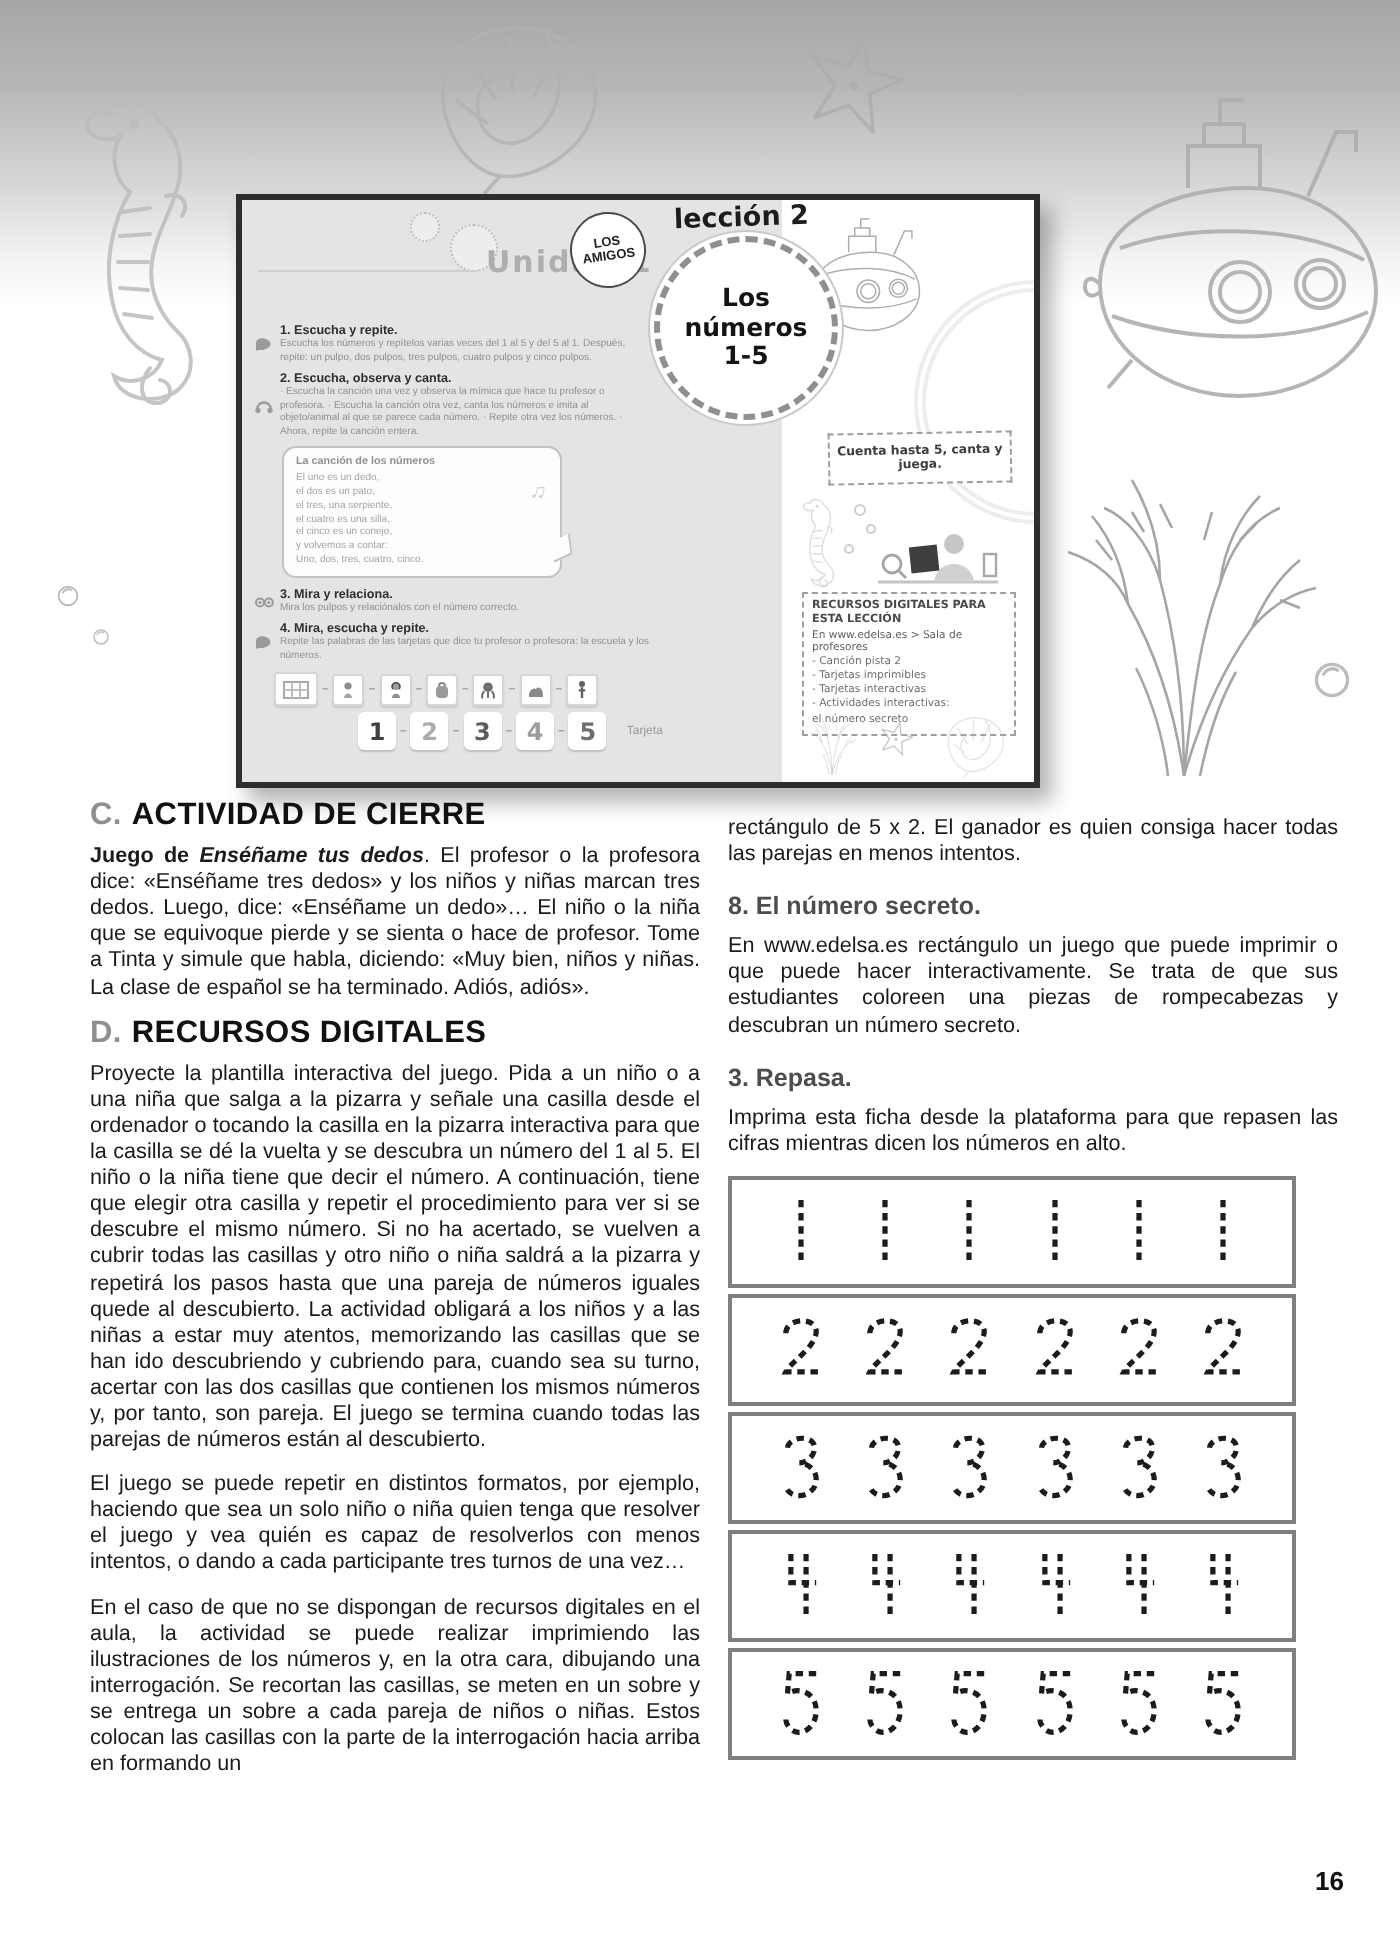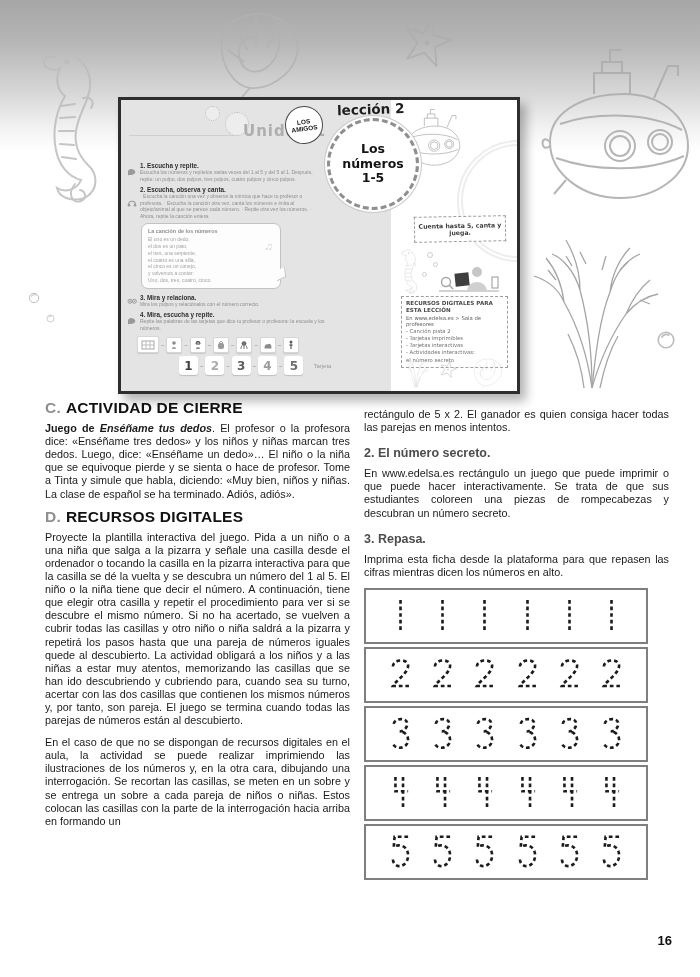--- a/index.html
+++ b/index.html
@@ -353,26 +353,27 @@
     </svg>
 </div>
 
 <div class="content">
   <div class="col col-left">
     <h2 class="section-head"><span class="letter">C.</span><span>ACTIVIDAD DE CIERRE</span></h2>
     <p><span class="lead-b">Juego de </span><span class="lead-i">Enséñame tus dedos</span><span>. El profesor o la profesora dice: «Enséñame tres dedos» y los niños y niñas marcan tres dedos. Luego, dice: «Enséñame un dedo»… El niño o la niña que se equivoque pierde y se sienta o hace de profesor. Tome a Tinta y simule que habla, diciendo: «Muy bien, niños y niñas. La clase de español se ha terminado. Adiós, adiós».</span></p>
 
     <h2 class="section-head" style="margin-top:0;"><span class="letter">D.</span><span>RECURSOS DIGITALES</span></h2>
     <p>Proyecte la plantilla interactiva del juego. Pida a un niño o a una niña que salga a la pizarra y señale una casilla desde el ordenador o tocando la casilla en la pizarra interactiva para que la casilla se dé la vuelta y se descubra un número del 1 al 5. El niño o la niña tiene que decir el número. A continuación, tiene que elegir otra casilla y repetir el procedimiento para ver si se descubre el mismo número. Si no ha acertado, se vuelven a cubrir todas las casillas y otro niño o niña saldrá a la pizarra y repetirá los pasos hasta que una pareja de números iguales quede al descubierto. La actividad obligará a los niños y a las niñas a estar muy atentos, memorizando las casillas que se han ido descubriendo y cubriendo para, cuando sea su turno, acertar con las dos casillas que contienen los mismos números y, por tanto, son pareja. El juego se termina cuando todas las parejas de números están al descubierto.</p>
+    <p>El juego se puede repetir en distintos formatos, por ejemplo, haciendo que sea un solo niño o niña quien tenga que resolver el juego y vea quién es capaz de resolverlos con menos intentos, o dando a cada participante tres turnos de una vez…</p>
     <p>En el caso de que no se dispongan de recursos digitales en el aula, la actividad se puede realizar imprimiendo las ilustraciones de los números y, en la otra cara, dibujando una interrogación. Se recortan las casillas, se meten en un sobre y se entrega un sobre a cada pareja de niños o niñas. Estos colocan las casillas con la parte de la interrogación hacia arriba en formando un</p>
   </div>
 
   <div class="col col-right">
     <p class="cont">rectángulo de 5 x 2. El ganador es quien consiga hacer todas las parejas en menos intentos.</p>
-    <h3 class="sub-head">2. El número secreto.</h3>
+    <h3 class="sub-head">8. El número secreto.</h3>
     <p>En www.edelsa.es rectángulo un juego que puede imprimir o que puede hacer interactivamente. Se trata de que sus estudiantes coloreen una piezas de rompecabezas y descubran un número secreto.</p>
     <h3 class="sub-head">3. Repasa.</h3>
     <p>Imprima esta ficha desde la plataforma para que repasen las cifras mientras dicen los números en alto.</p>
 
     <div class="worksheet">
         <div class="ws-row">
           <svg class="ws-num" viewBox="0 0 32 46">
             <path d="M16 4 L16 42" fill="none" stroke="#1c1c1c" stroke-width="3.1" stroke-dasharray="4.4 3.4"></path>
           </svg>
           <svg class="ws-num" viewBox="0 0 32 46">

